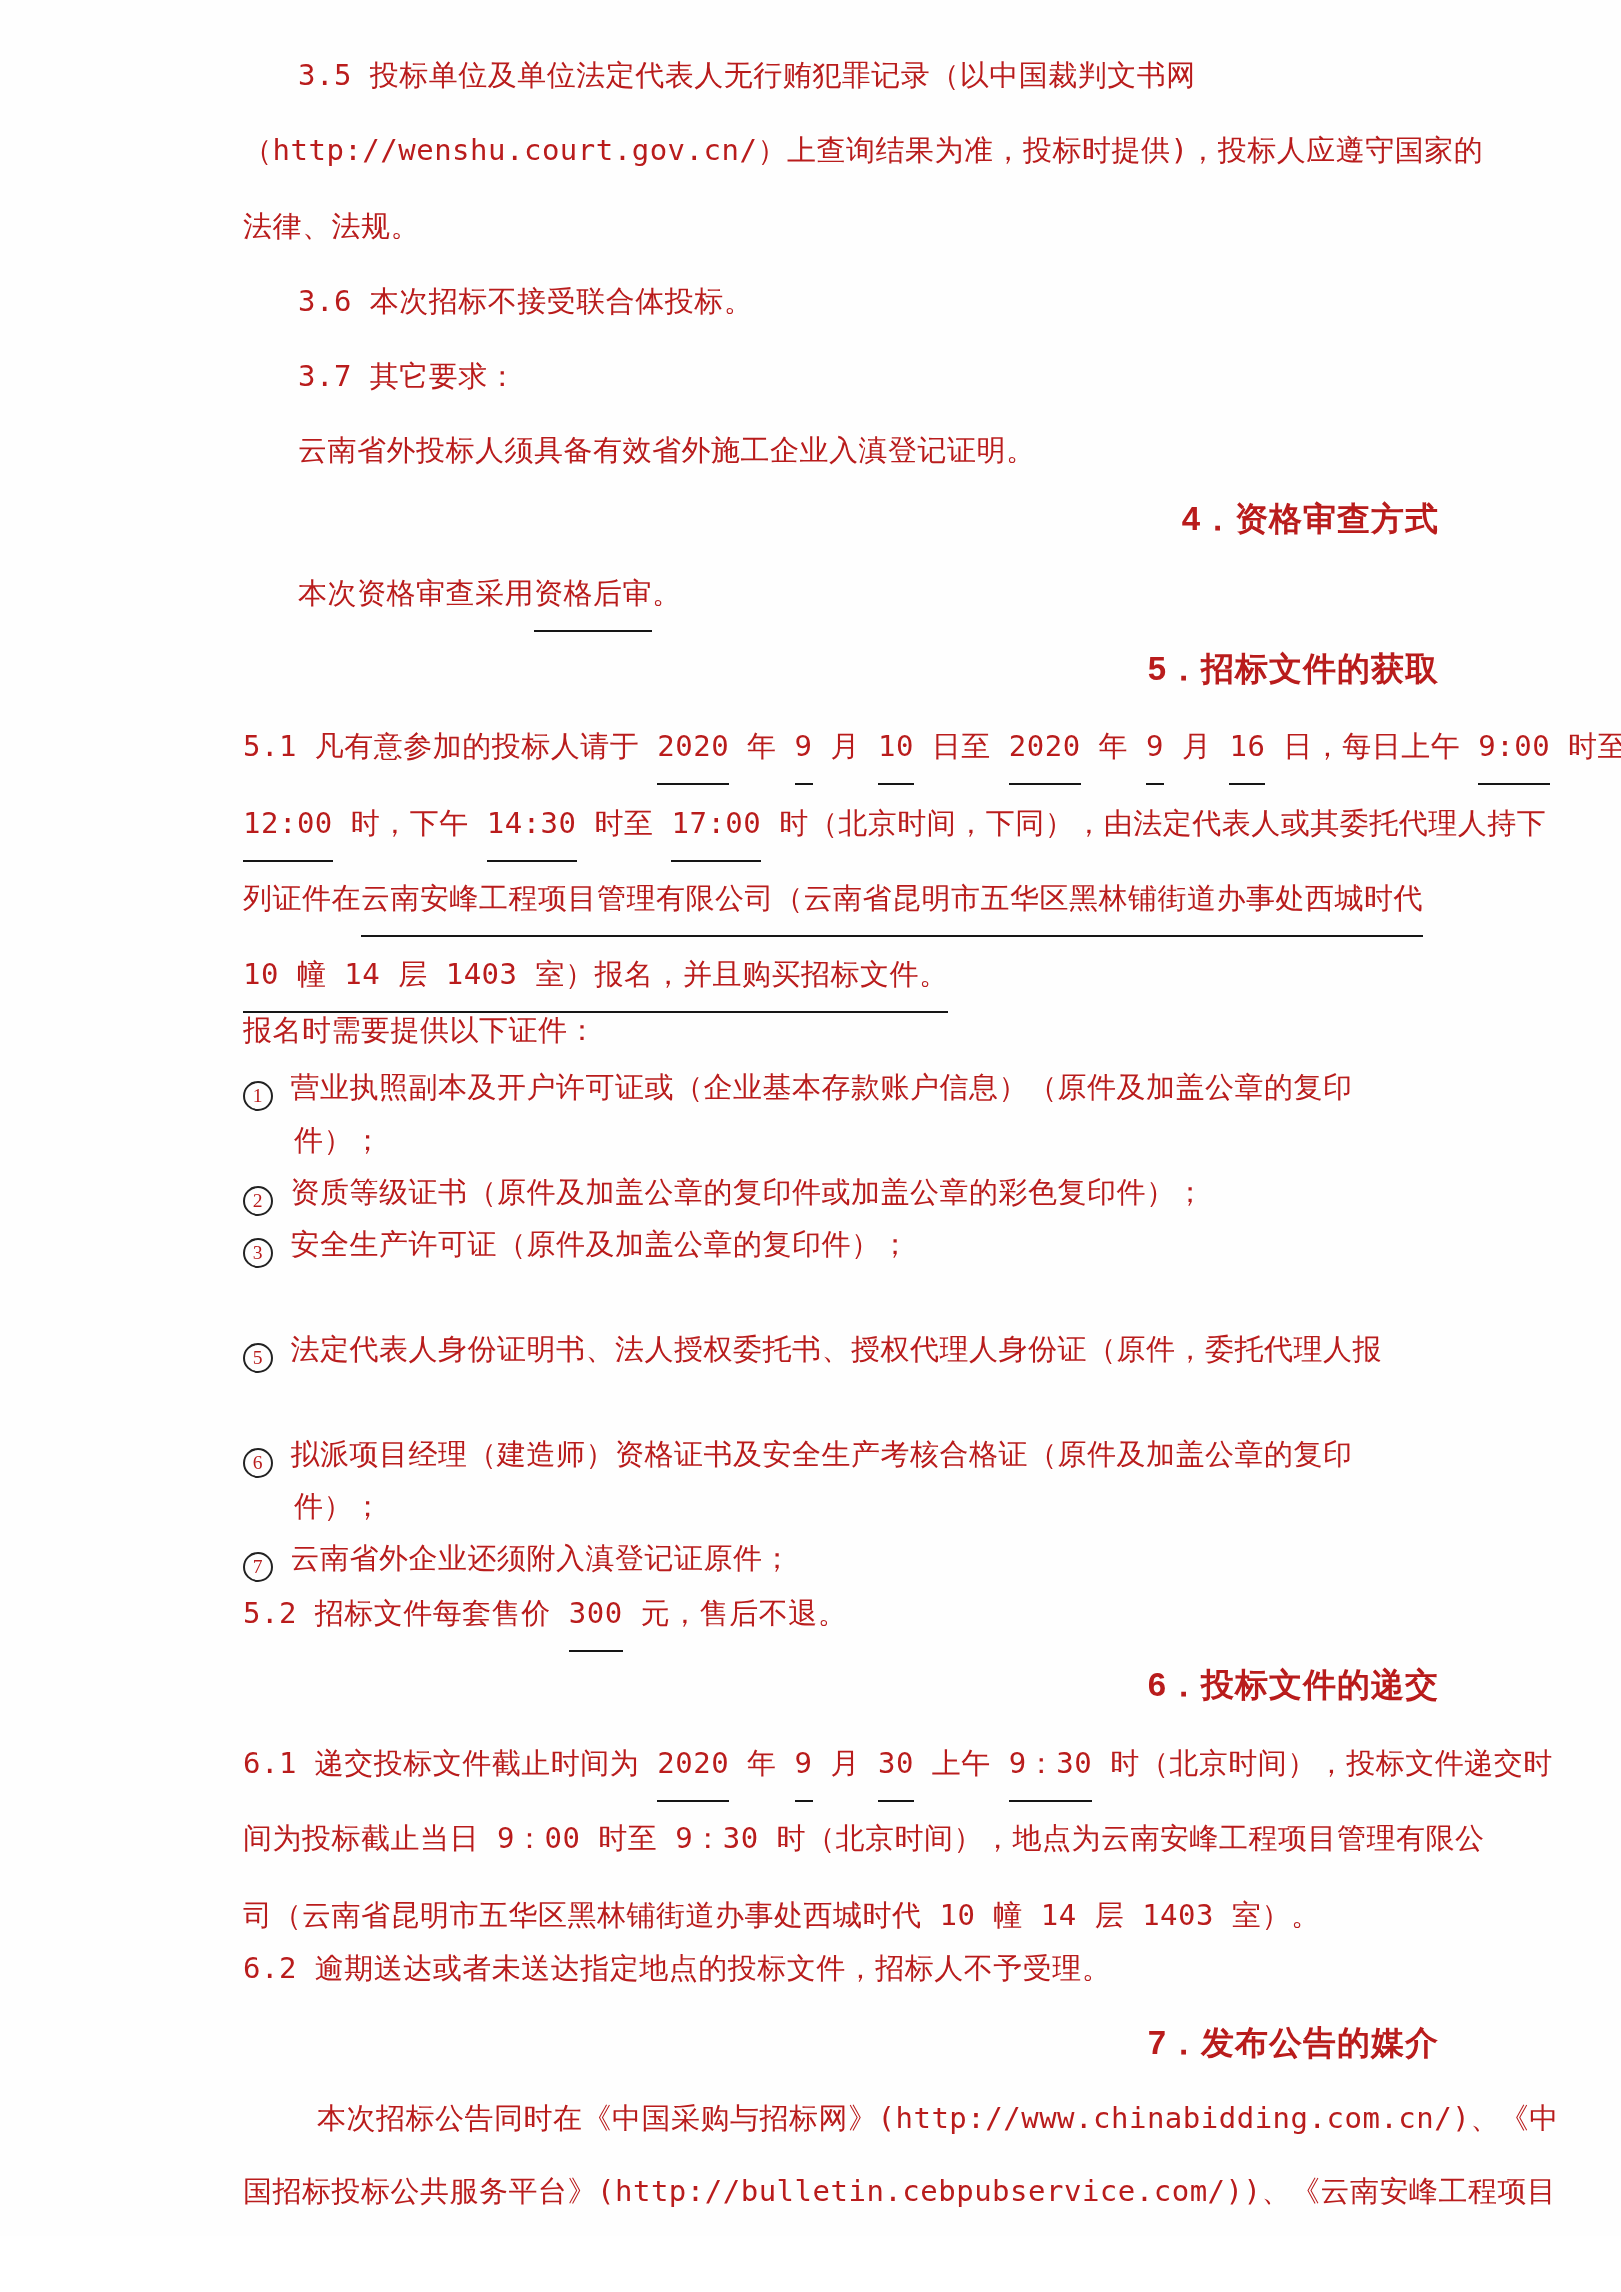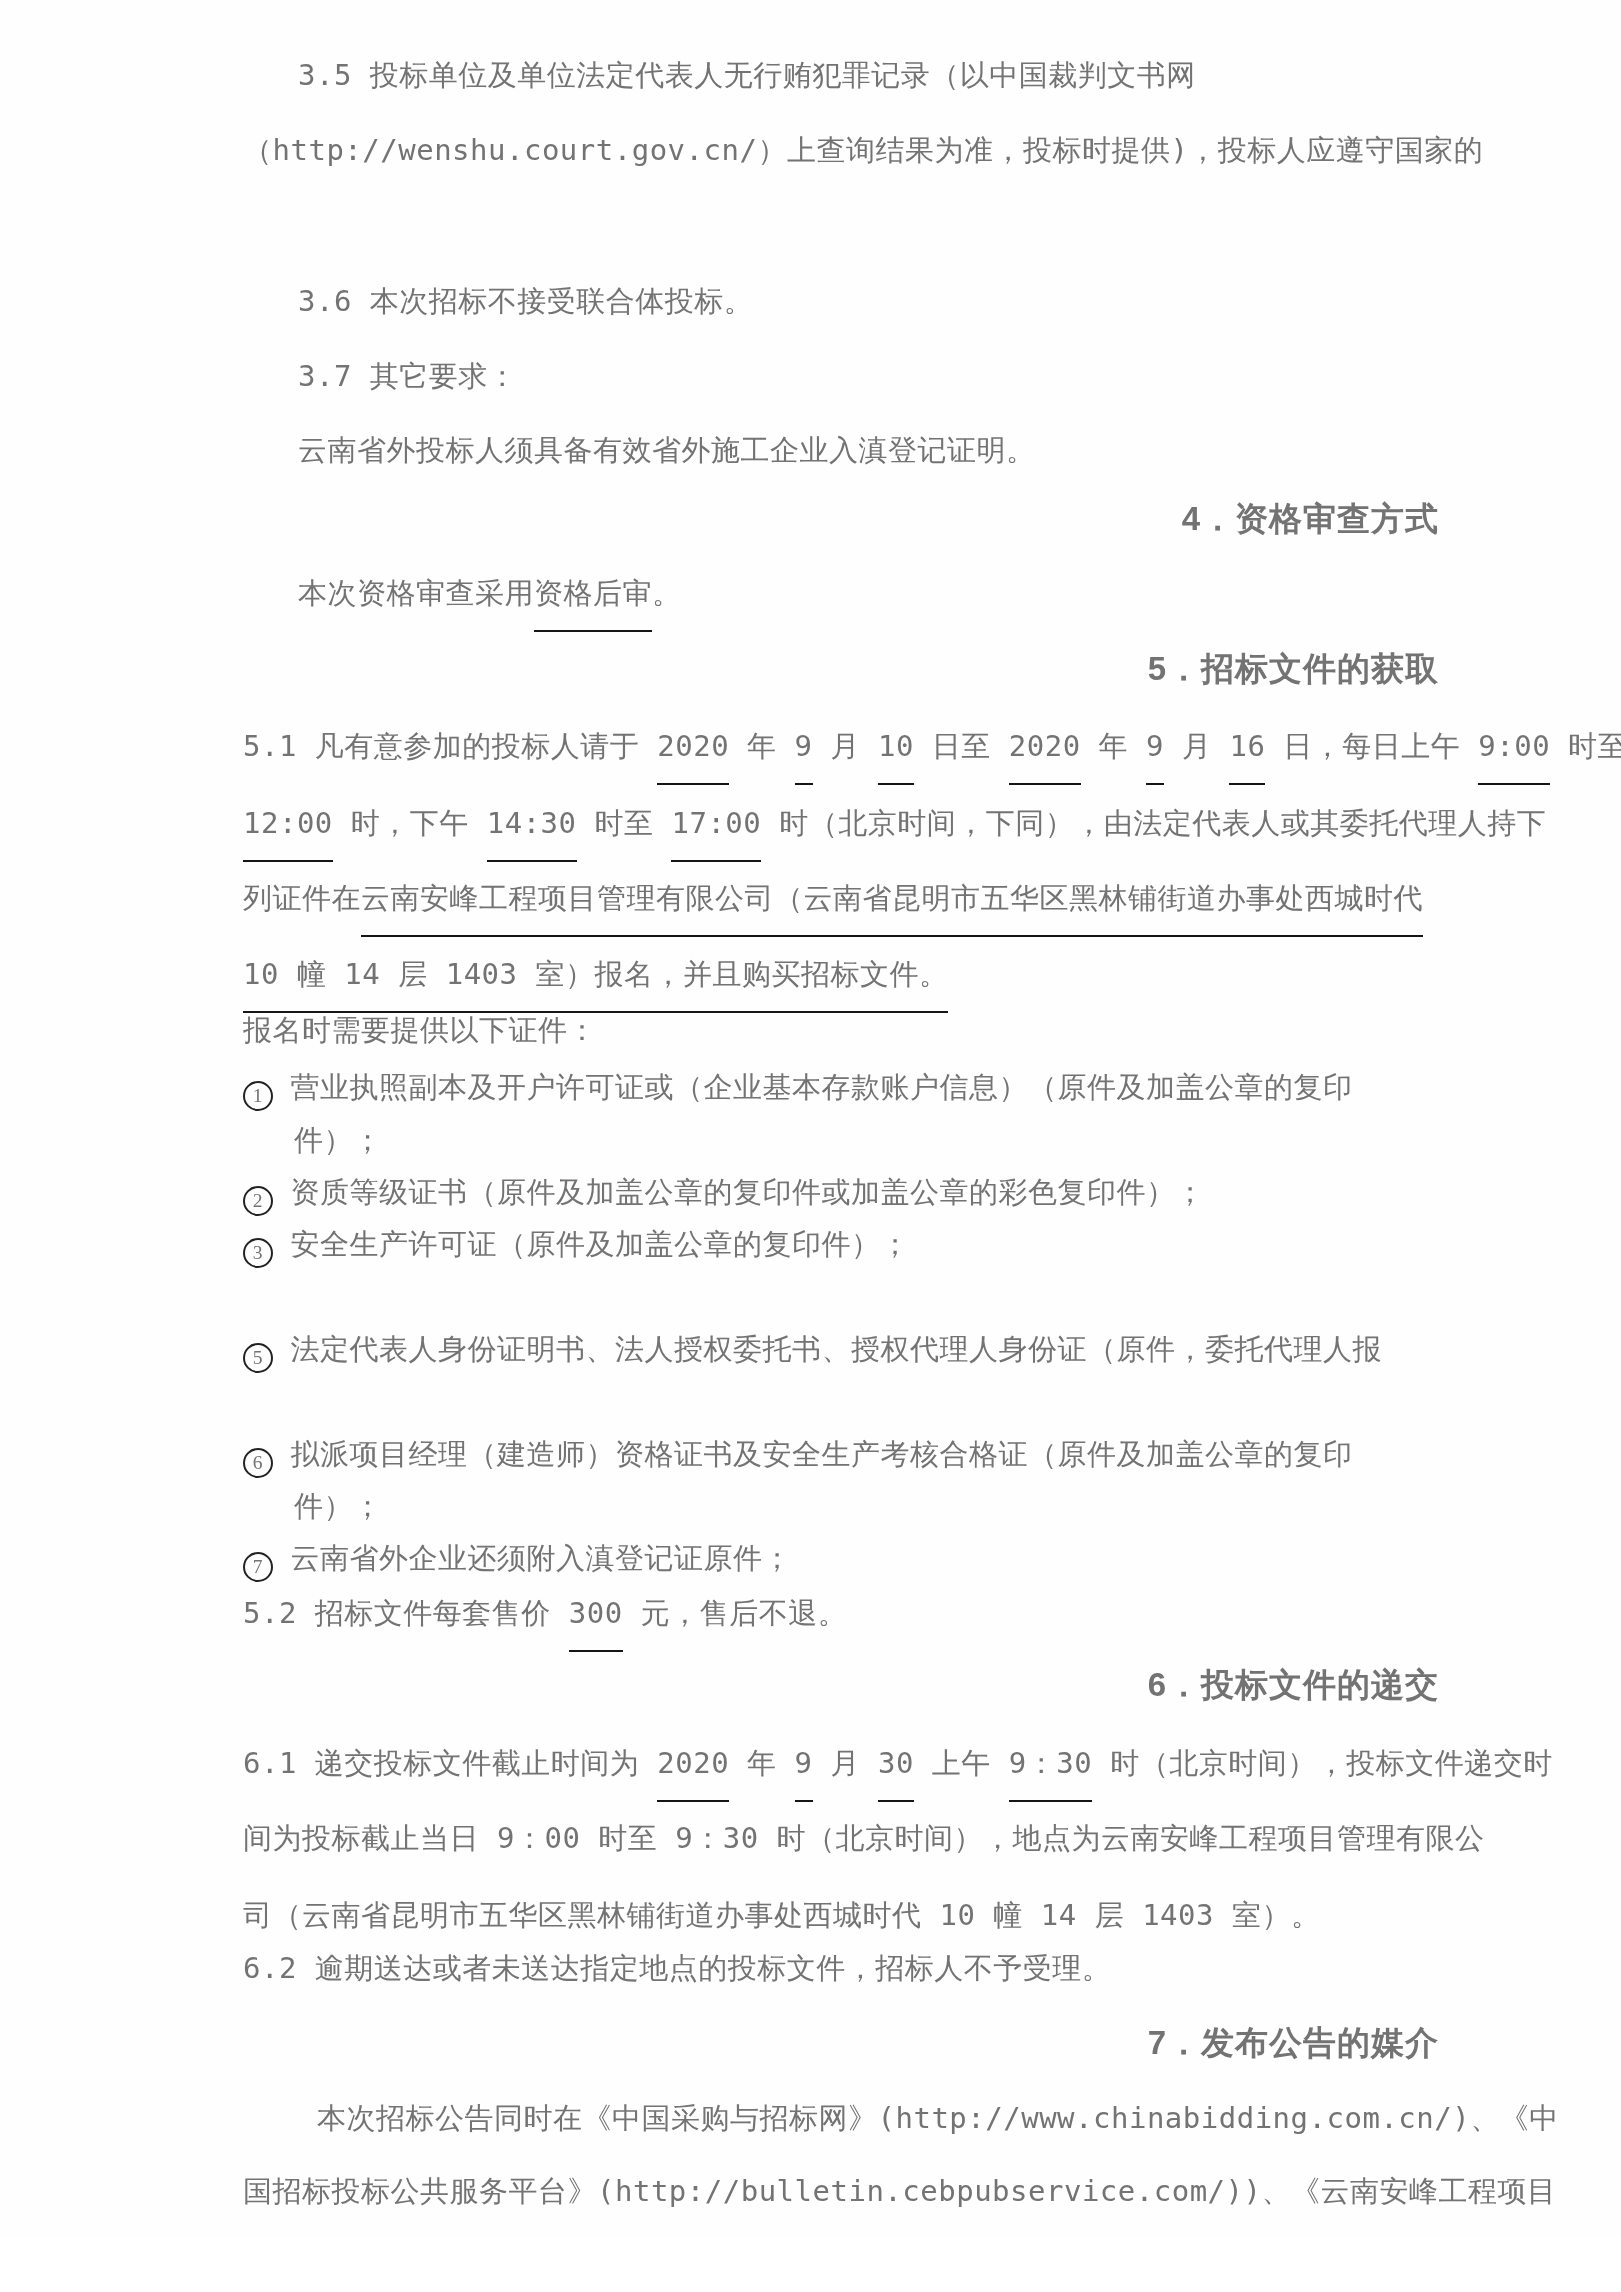--- a/index.html
+++ b/index.html
@@ -1,21 +1,21 @@
 <!DOCTYPE html>
 <html><head>
 <meta charset="utf-8">
 <style>
   html, body { margin: 0; padding: 0; background: #ffffff; }
   .page {
     position: relative;
     width: 1621px;
     height: 2236px;
     background: #fefefe;
-    color: #737373;
+    color: #b91c1c;
     font-family: "DejaVu Sans Mono", "DejaVu Serif", "Liberation Serif", serif;
     overflow: hidden;
   }
   .content {
     position: absolute;
     left: 243px;
     top: 0;
     width: 1196px;
     height: 100%;
   }
@@ -61,20 +61,21 @@
   .listcont { padding-left: 51px; }
 </style>
 </head>
 <body>
 
 <div class="page">
   <div class="content">
 
     <div class="line indent2" style="top:57px">3.5 投标单位及单位法定代表人无行贿犯罪记录（以中国裁判文书网</div>
     <div class="line" style="top:132px">（http://wenshu.court.gov.cn/）上查询结果为准，投标时提供)，投标人应遵守国家的</div>
+    <div class="line" style="top:208px">法律、法规。</div>
     <div class="line indent2" style="top:283px">3.6 本次招标不接受联合体投标。</div>
     <div class="line indent2" style="top:358px">3.7 其它要求：</div>
     <div class="line indent2" style="top:432px">云南省外投标人须具备有效省外施工企业入滇登记证明。</div>
 
     <h2 class="line heading" style="top:498px">4．资格审查方式</h2>
     <div class="line indent2" style="top:575px"><span>本次资格审查采用</span><span class="u">资格后审</span><span>。</span></div>
 
     <h2 class="line heading" style="top:648px">5．招标文件的获取</h2>
     <div class="line" style="top:728px"><span>5.1 凡有意参加的投标人请于 </span><span class="u">2020</span><span> 年 </span><span class="u">9</span><span> 月 </span><span class="u">10</span><span> 日至 </span><span class="u">2020</span><span> 年 </span><span class="u">9</span><span> 月 </span><span class="u">16</span><span> 日，每日上午 </span><span class="u">9:00</span><span> 时至</span></div>
     <div class="line" style="top:805px"><span class="u">12:00</span><span> 时，下午 </span><span class="u">14:30</span><span> 时至 </span><span class="u">17:00</span><span> 时（北京时间，下同），由法定代表人或其委托代理人持下</span></div>

